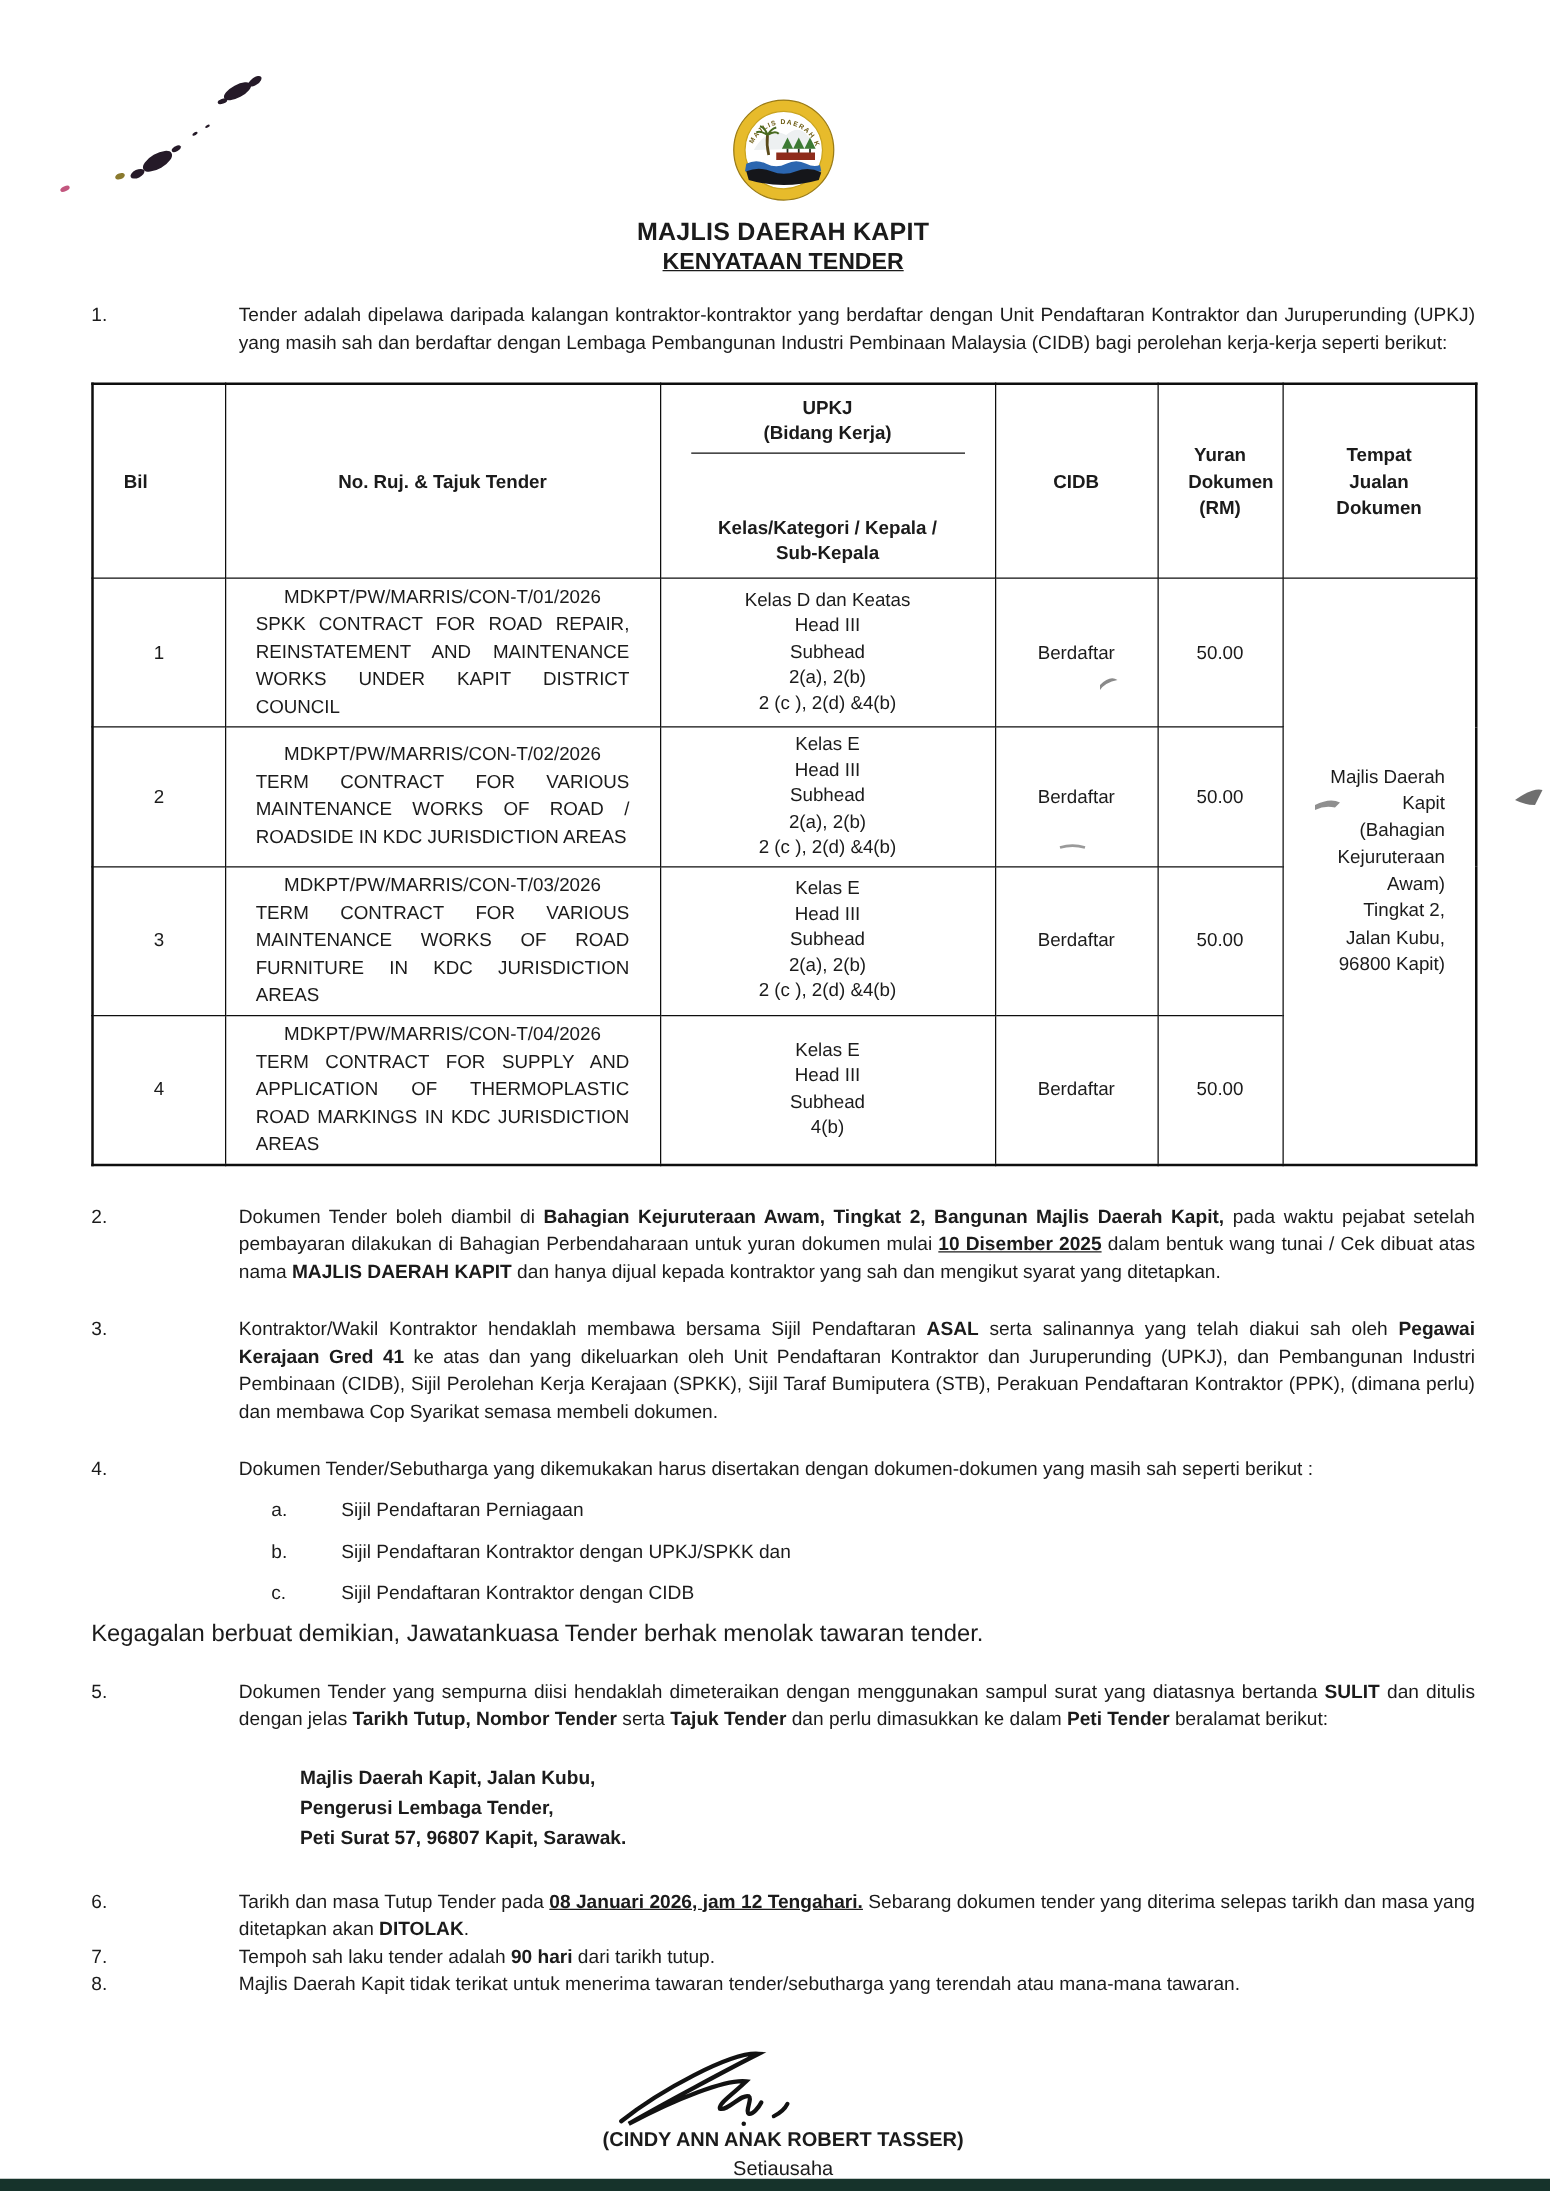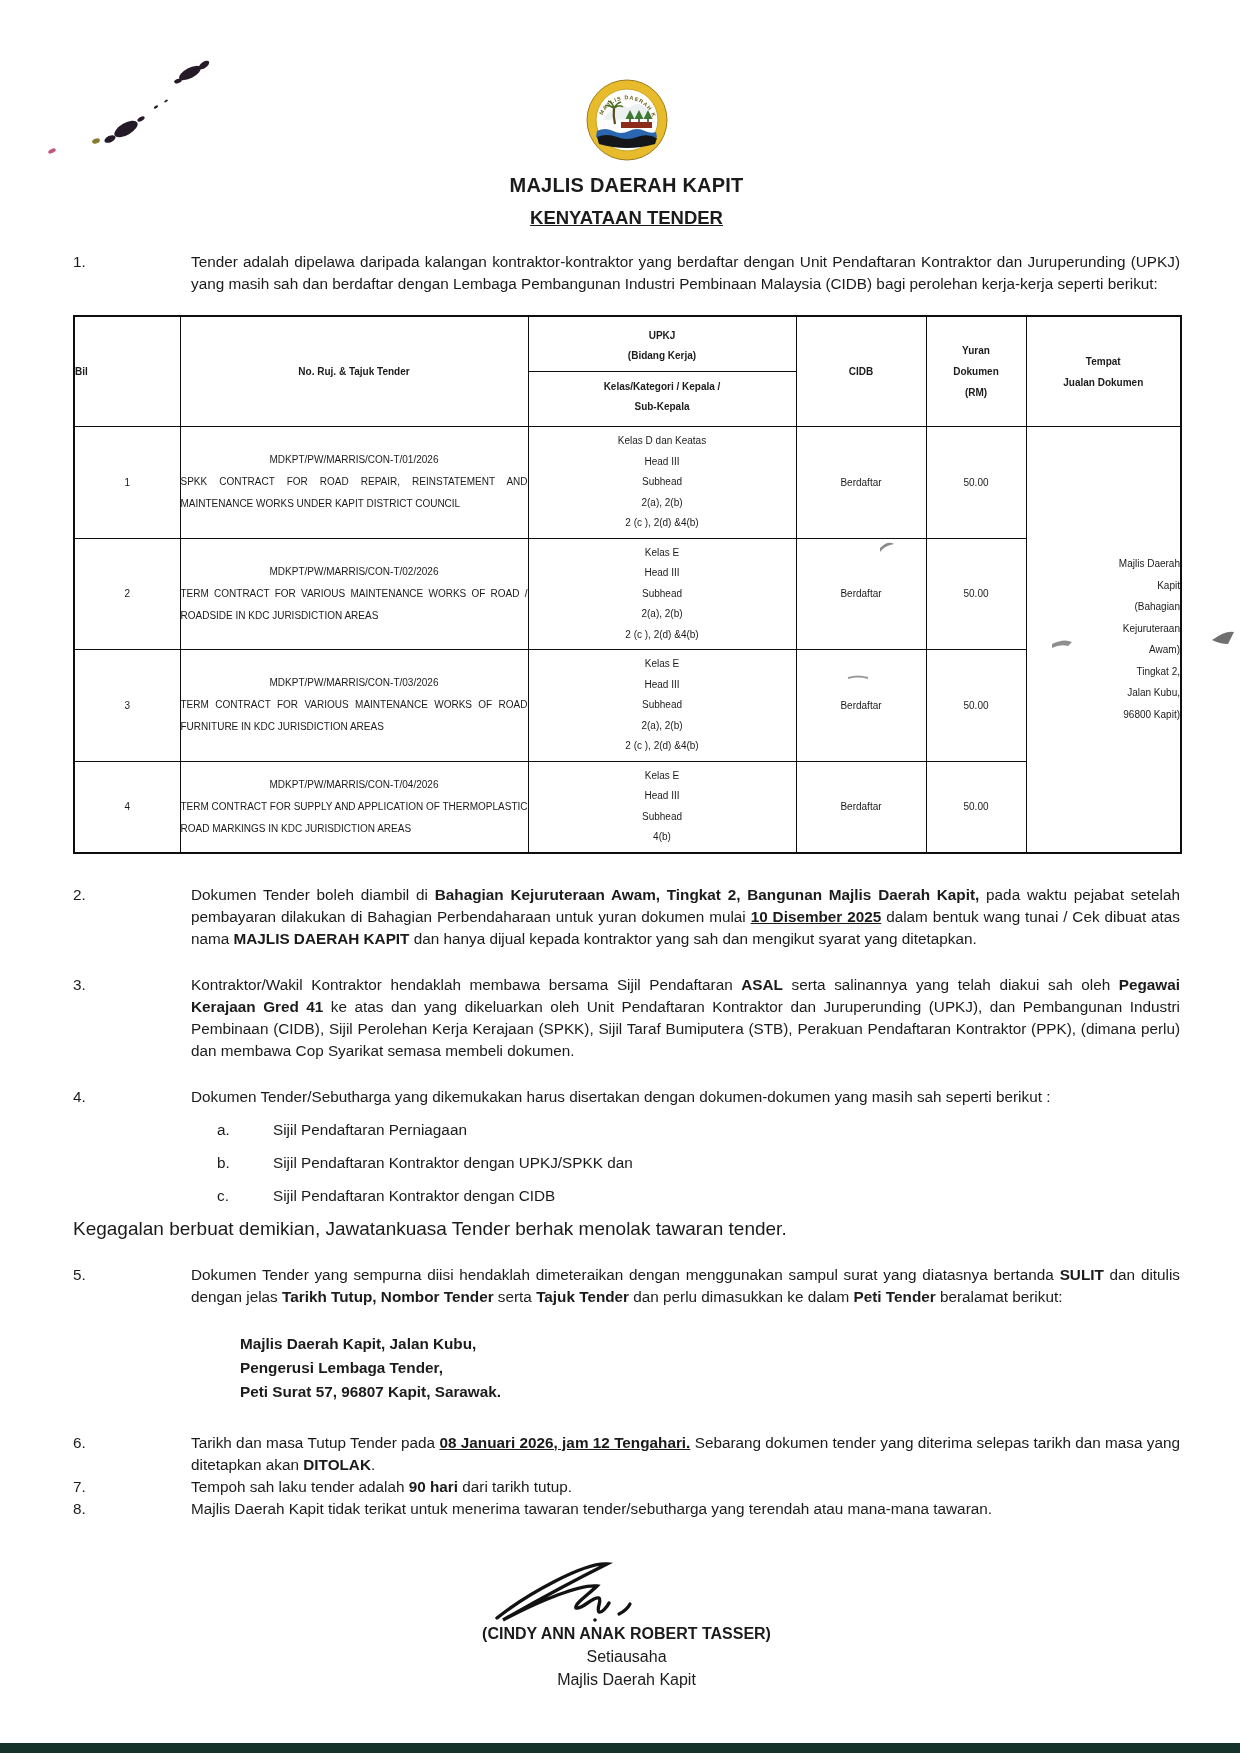--- a/index.html
+++ b/index.html
@@ -16,42 +16,42 @@
     position:absolute;
     left:73px;
     top:0;
     width:1107px;
   }
   .b{font-weight:700;}
   .u{text-decoration:underline;}
   
   .logo-wrap{margin-top:78px;text-align:center;}
   .doc-title{margin-top:8px;text-align:center;font-size:20px;font-weight:700;letter-spacing:.2px;}
-  .doc-subtitle{margin-top:10px;text-align:center;font-size:18.5px;font-weight:700;text-decoration:underline;}
+  .doc-subtitle{margin-top:0;text-align:center;font-size:18.5px;font-weight:700;text-decoration:underline;}
   
   .para{position:relative;padding-left:118px;text-align:justify;font-size:15.3px;line-height:22px;}
   .para .pnum{position:absolute;left:0;top:0;}
   .mt-lg{margin-top:30px;}
   .mt-md{margin-top:24px;}
   .mt-sm{margin-top:18px;}
   
   table.tender{border-collapse:collapse;margin-top:20px;width:1107px;table-layout:fixed;}
   table.tender th, table.tender td{
     border:1.6px solid #0e0e0e;
-    font-size:10px;
+    font-size:15px;
     vertical-align:middle;
-    padding:4px 0;
+    padding:4px 24px;
   }
   table.tender{border:2px solid #0e0e0e;}
   th{font-weight:700;}
   th.h-bil{text-align:left;padding-left:12px;}
   th.h-center{text-align:center;}
   th.h-upkj{padding:0;text-align:center;}
   .upkj-top{border-bottom:1.6px solid #0e0e0e;padding:5px 4px;line-height:20px;}
-  .upkj-bottom{padding:5px 4px;line-height:20px;}
+  .upkj-bottom{padding:5px 4px;line-height:20px;margin-top:45px;}
   td.c-bil{text-align:center;}
   td.c-tender{padding:8px 14px;}
   td.c-tender .ref{text-align:center;line-height:22px;}
   td.c-tender .ttl{text-align:justify;line-height:22px;}
   td.c-upkj{text-align:center;padding:5px 4px;line-height:20.5px;}
   td.c-cidb, td.c-yuran{text-align:center;}
   td.c-tempat{text-align:right;line-height:21.5px;}
   
   .doc-item{position:relative;padding-left:200px;font-size:15.3px;line-height:22px;margin-top:11px;}
   .doc-item .ilabel{position:absolute;left:144px;}

